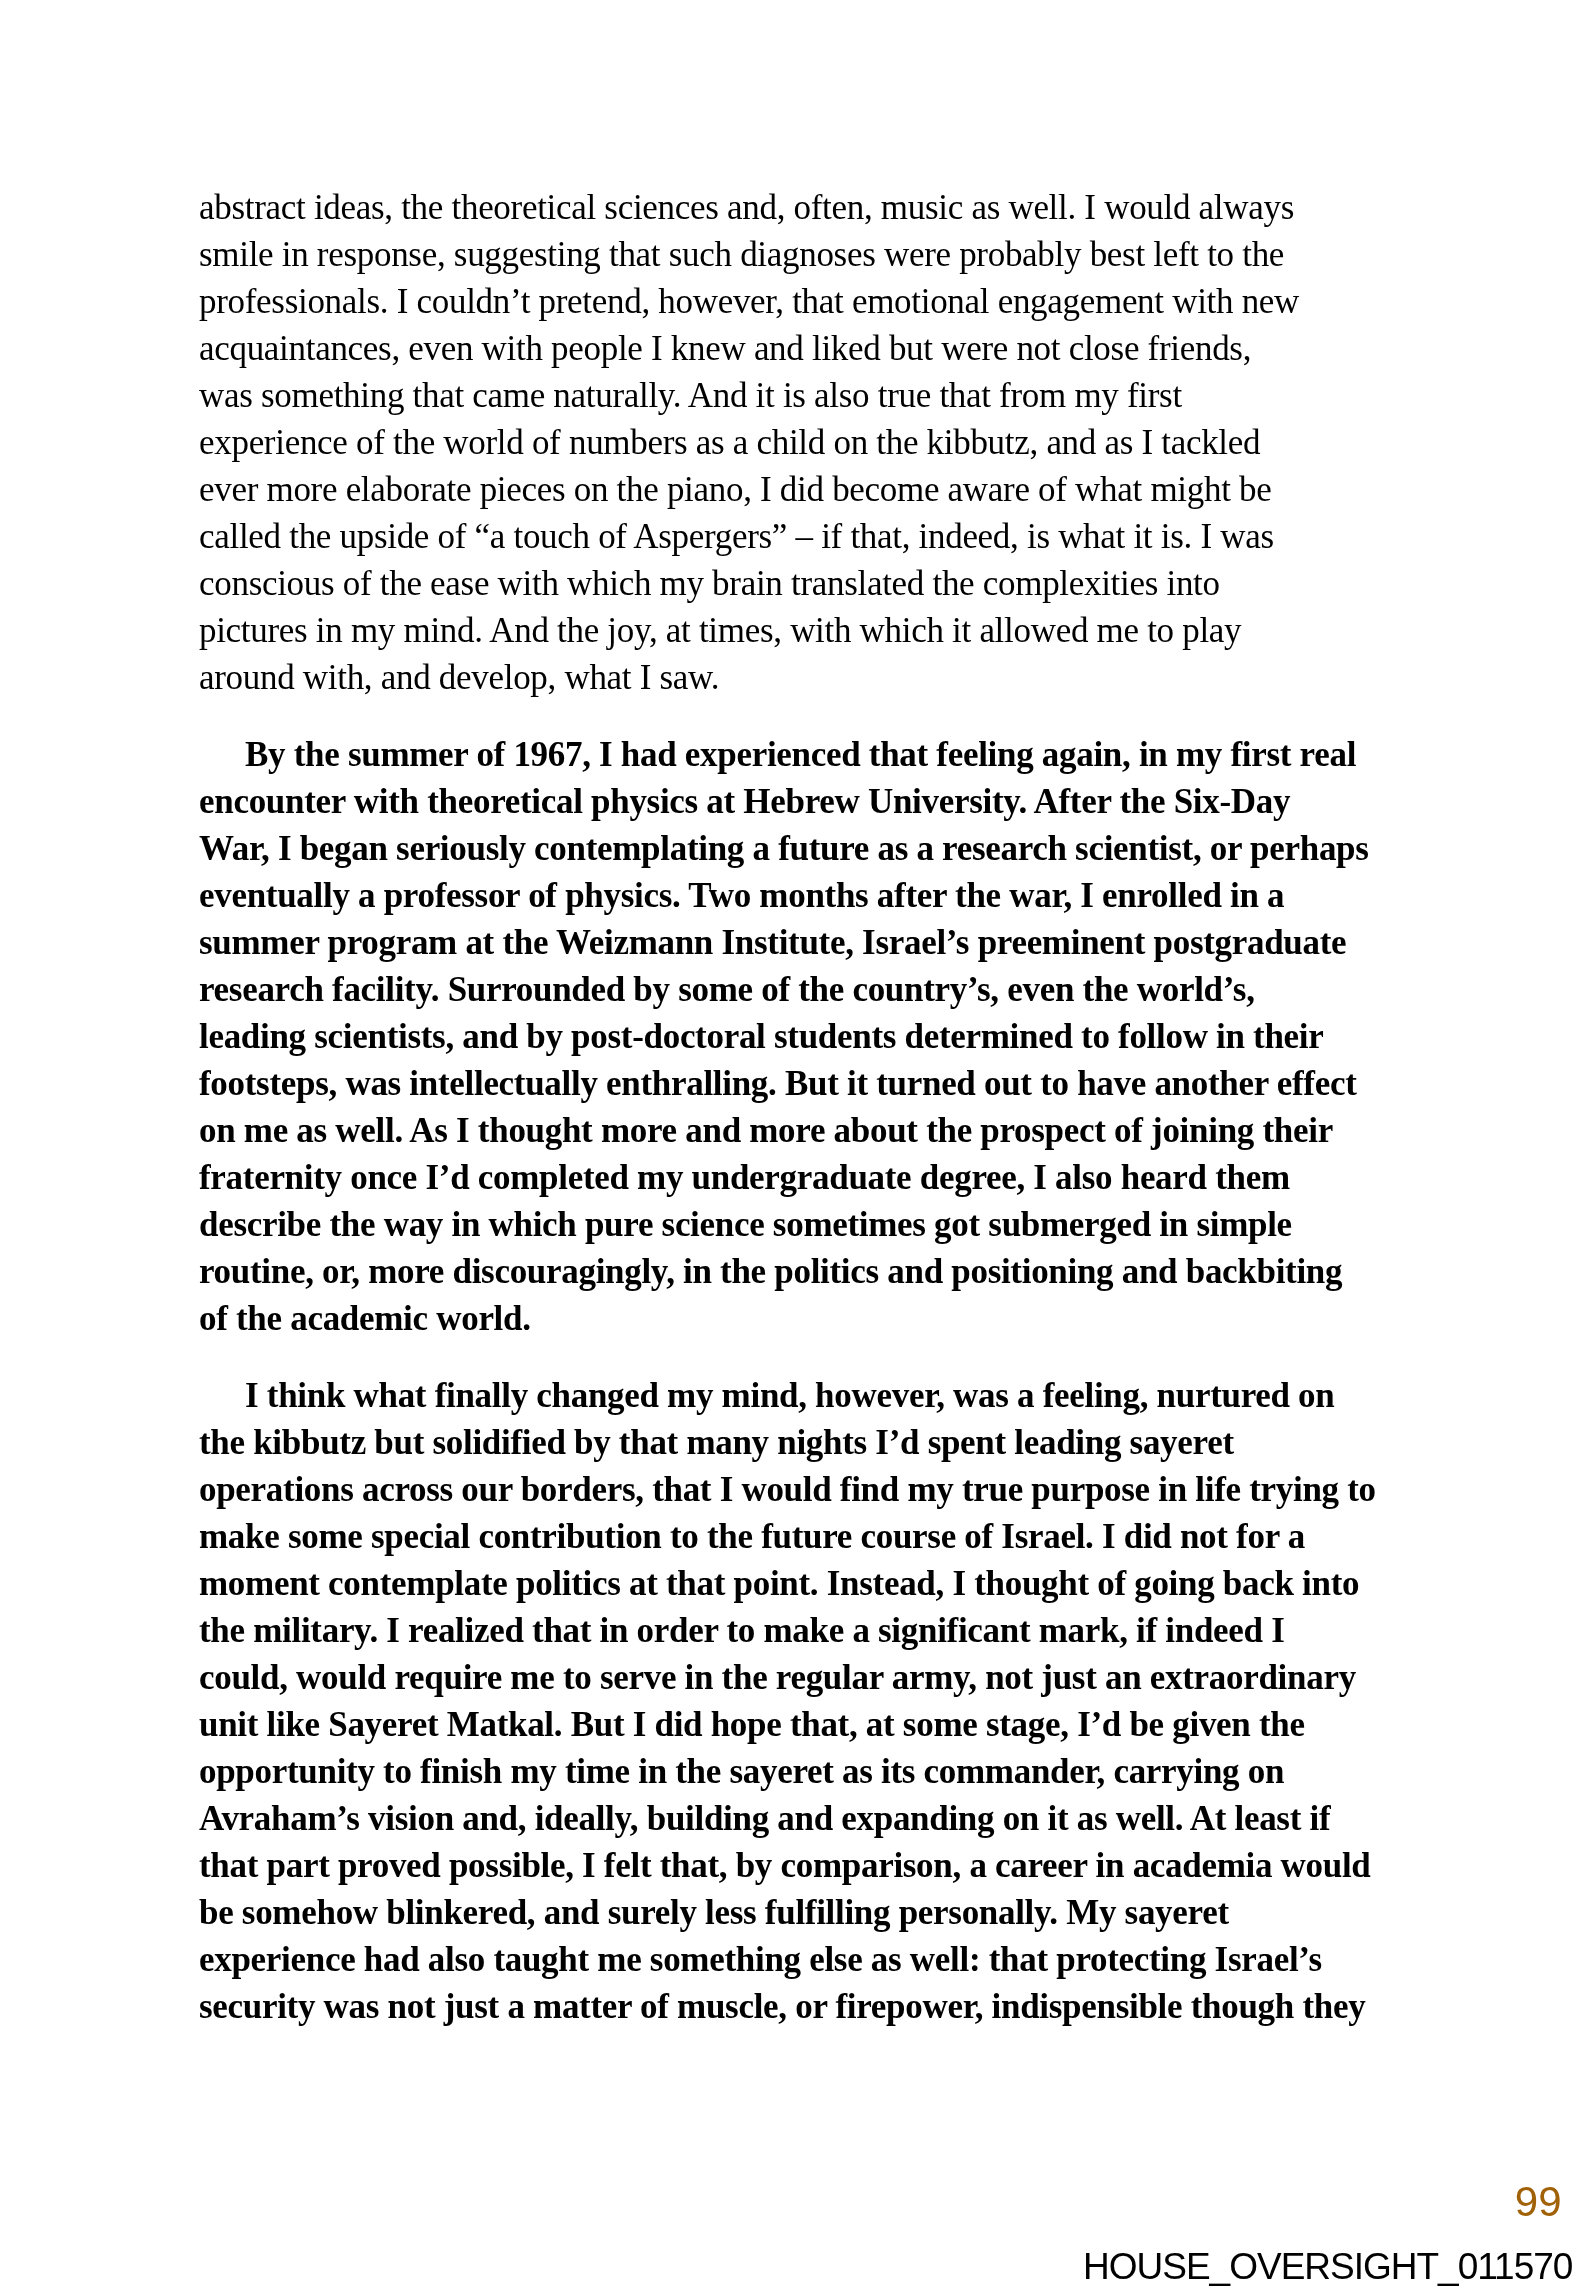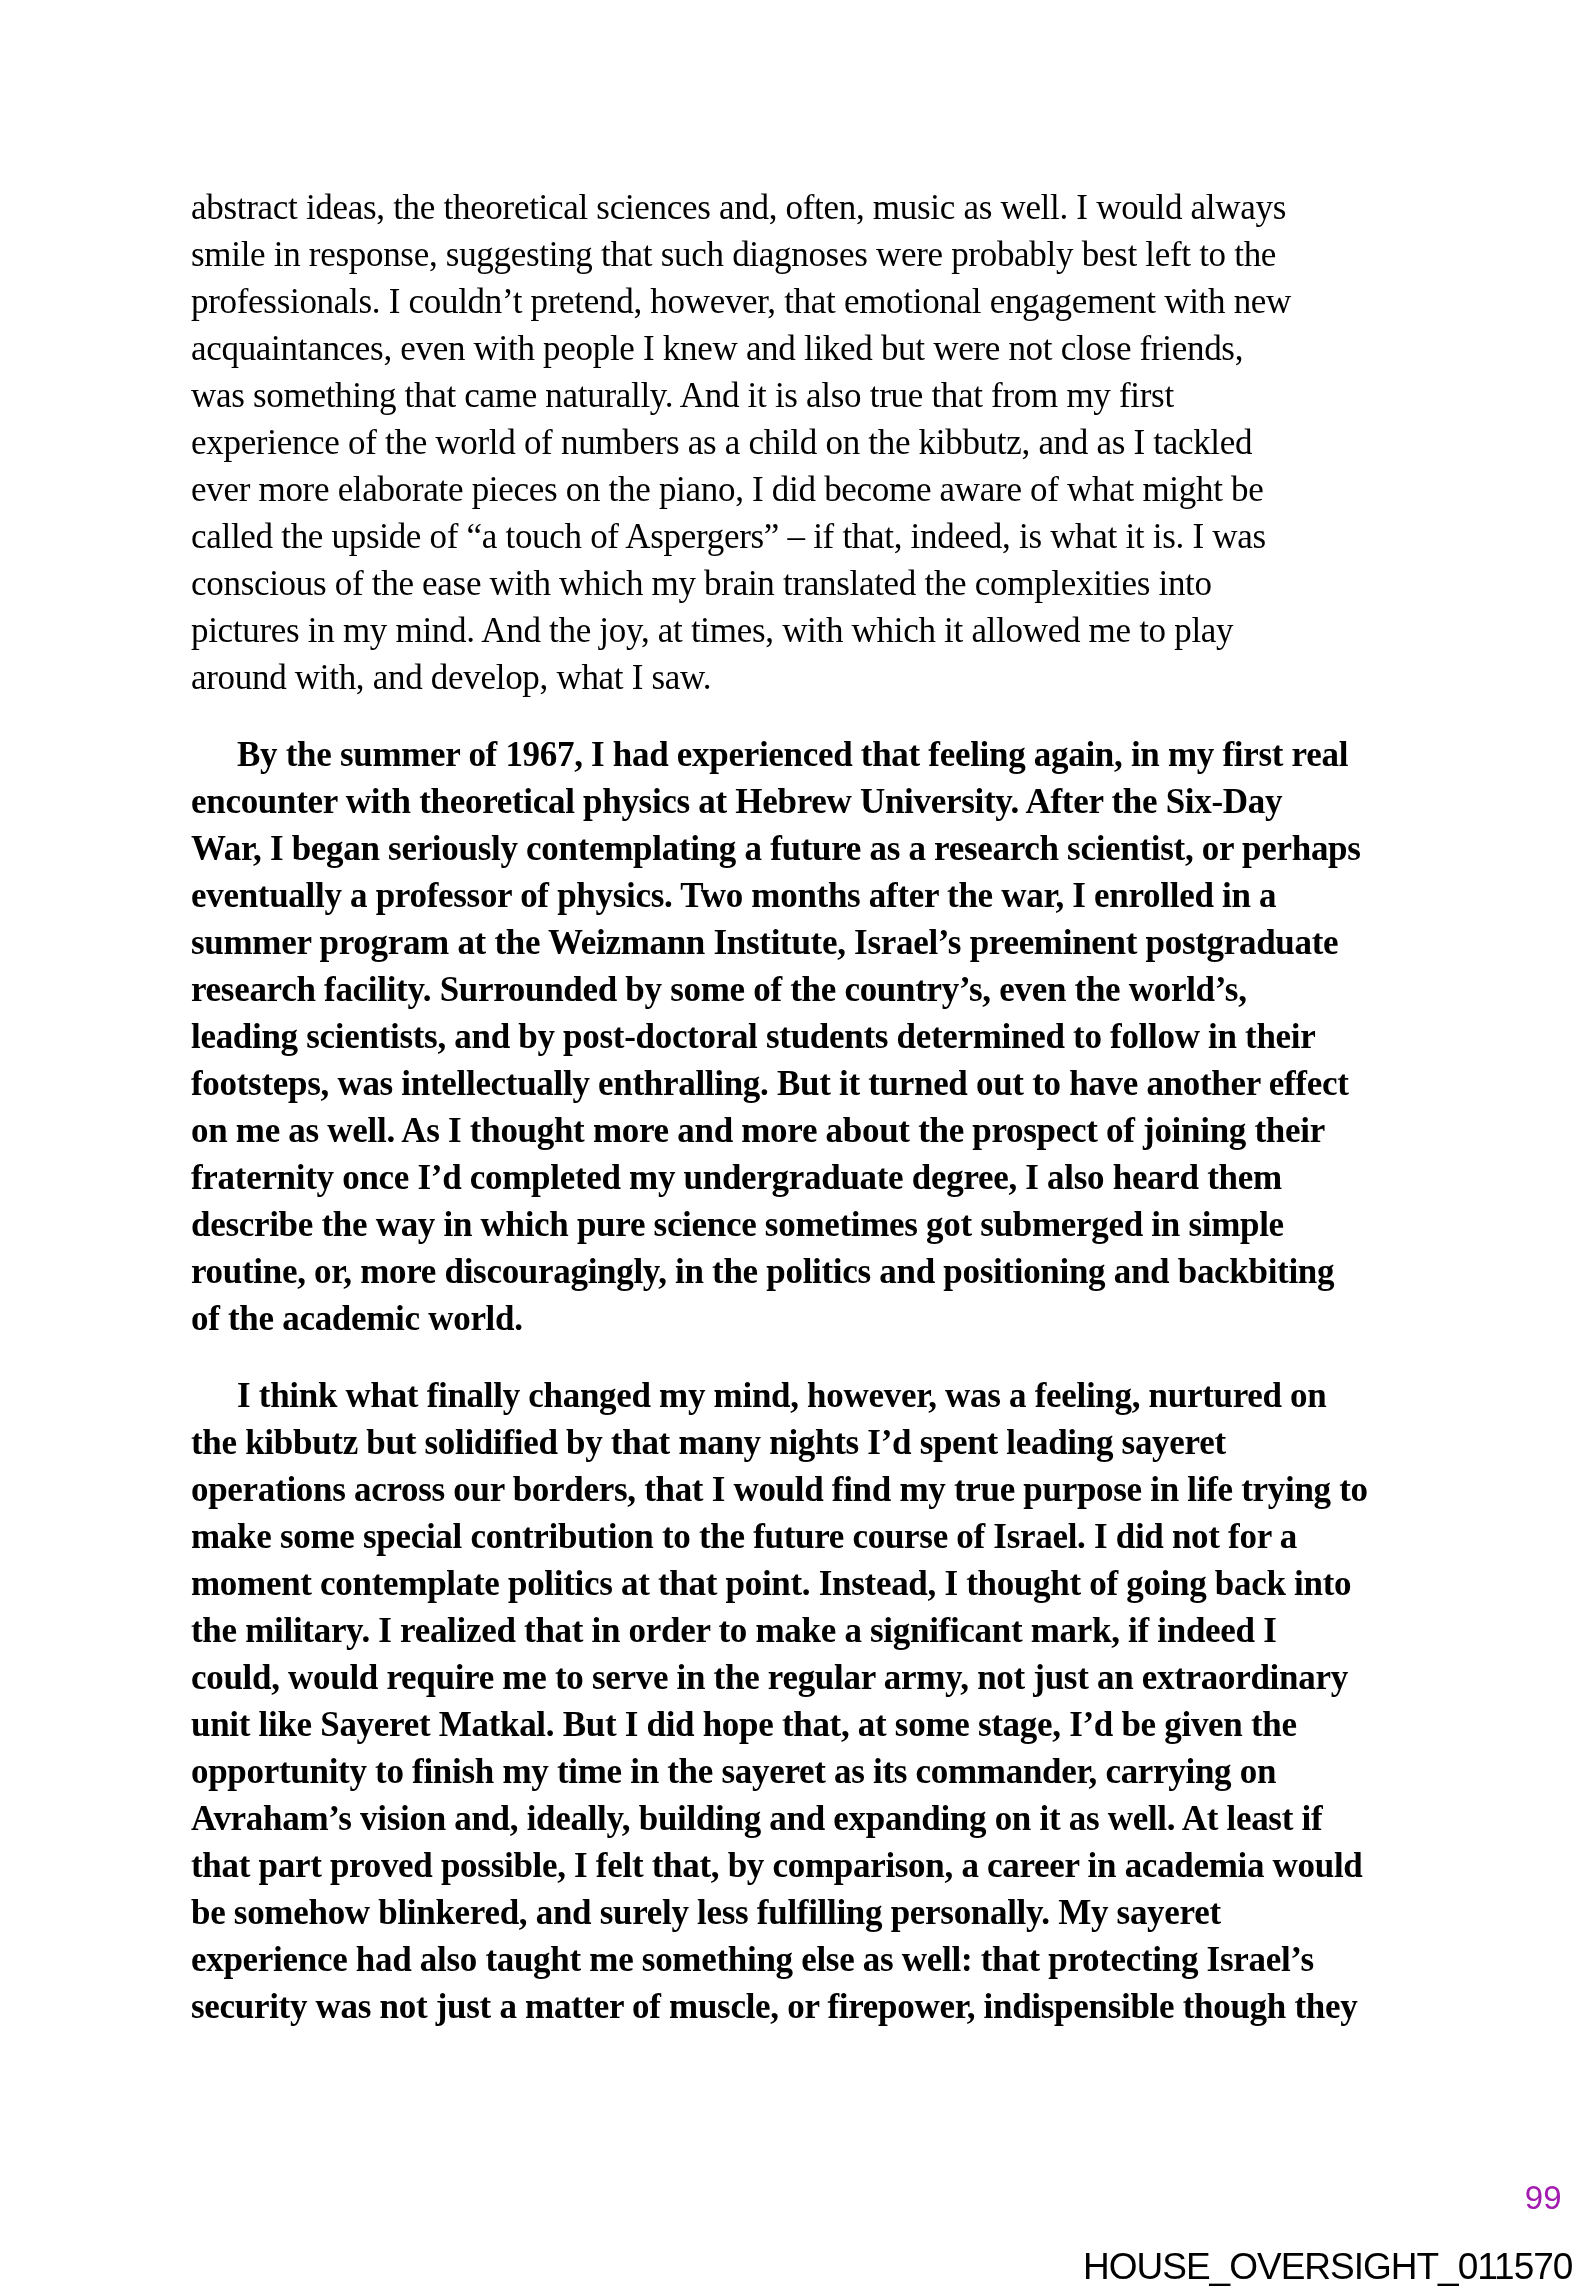--- a/index.html
+++ b/index.html
@@ -16,39 +16,39 @@
     font-family: "Liberation Serif", serif;
     overflow: hidden;
   }
   .body-text {
     position: absolute;
     left: 191px;
     top: 184px;
     width: 1283px;
   }
   .para {
-    margin: 0 0 30px 0;
+    margin: 0 0 30px 8px;
     font-size: 35px;
     line-height: 47px;
     letter-spacing: -0.3px;
     white-space: pre;
     color: #000000;
   }
   .para.indent {
     text-indent: 46px;
     font-weight: bold;
   }
   .page-number {
     position: absolute;
     top: 2181px;
     right: 29.5px;
     font-family: "Liberation Sans", sans-serif;
-    font-size: 33px;
+    font-size: 42px;
     line-height: 1;
-    color: #a21caf;
+    color: #a16207;
   }
   .bates-stamp {
     position: absolute;
     top: 2248px;
     right: 18.6px;
     font-family: "Liberation Sans", sans-serif;
     font-size: 37px;
     line-height: 1;
     letter-spacing: -1px;
     color: #000000;

